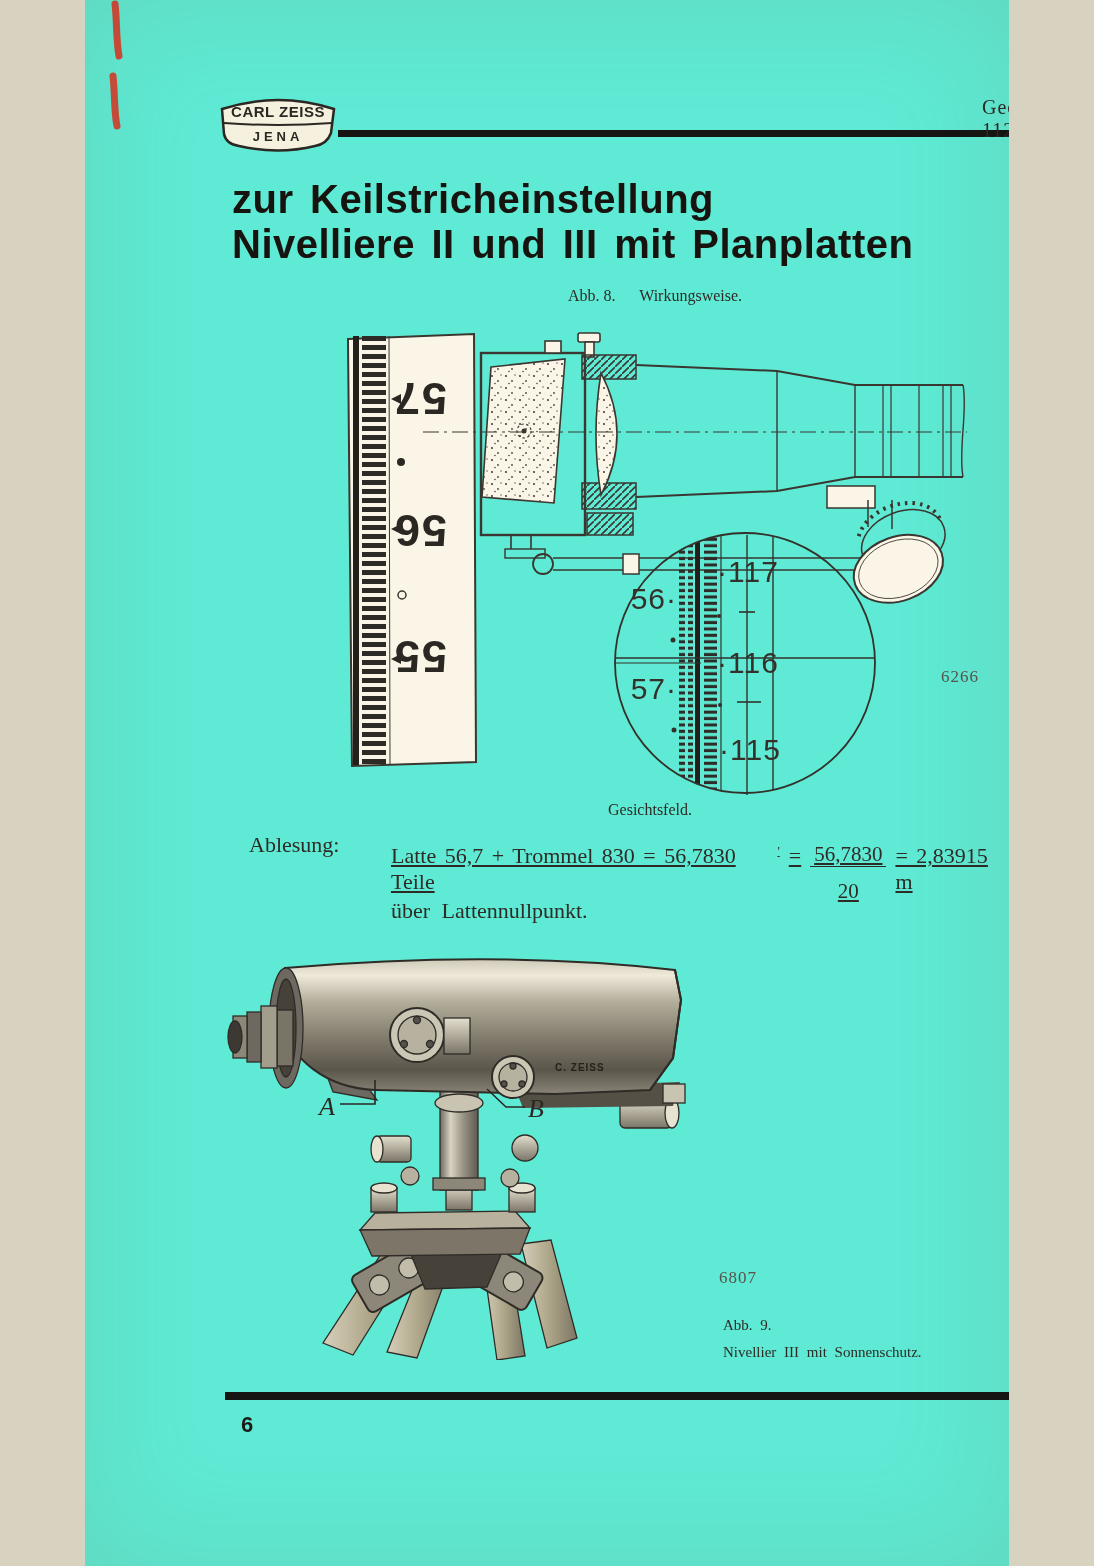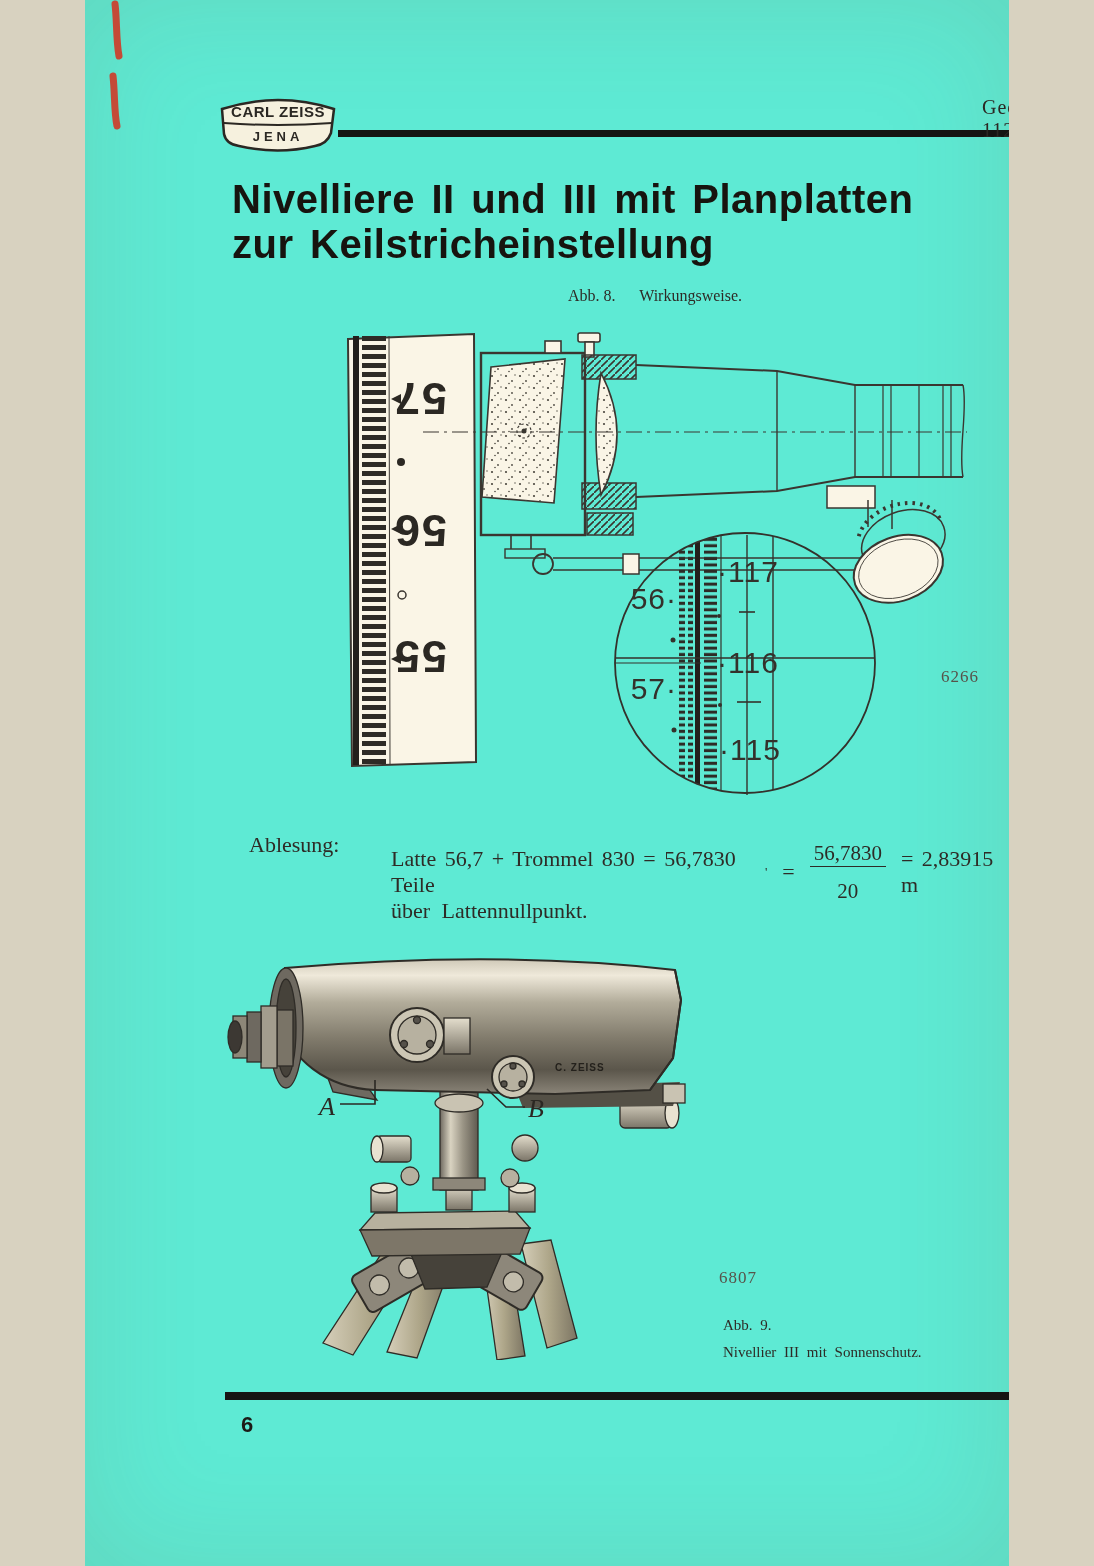--- a/index.html
+++ b/index.html
@@ -13,21 +13,21 @@
   .doc-ref{font-size:20px;letter-spacing:1px;color:#2b2823;}
   .rule{background:#161513;}
   .title{
     font-family:"Liberation Sans", sans-serif;font-weight:bold;
     font-size:40px;line-height:45px;letter-spacing:.5px;word-spacing:5px;
     color:#17140f;
   }
   .caption{font-size:16px;color:#2e2b26;}
   .caption .gap{display:inline-block;width:20px;}
   .center{text-align:center;}
-  .formula-row{display:flex;align-items:center;gap:15px;font-size:22px;word-spacing:3px;color:#2e2b26;}
+  .formula-row{display:flex;gap:9px;font-size:22px;word-spacing:3px;color:#2e2b26;text-decoration:underline;}
   .frac{display:inline-flex;flex-direction:column;align-items:center;font-size:21px;line-height:1.05;}
   .frac .num{border-bottom:1.5px solid #2e2b26;padding:0 4px 1px;}
   .frac .den{padding-top:13px;}
   .sup-mark{font-size:13px;vertical-align:9px;margin-left:-4px;}
   .body-line{font-size:22px;word-spacing:6px;}
   .fig-no{font-size:17px;color:#57534a;letter-spacing:1px;}
   .abb9{font-size:15px;line-height:27px;word-spacing:4px;}
   .page-num{font-family:"Liberation Sans", sans-serif;font-weight:bold;font-size:22px;color:#1c1a16;}
   svg text{font-family:"Liberation Sans", sans-serif;}
   svg .ser{font-family:"Liberation Serif", serif;}
@@ -46,22 +46,22 @@
     <path d="M 7,21 Q 63,3 119,21 L 116,45 Q 112,56 100,58 Q 63,67 24,58 Q 11,56 9,46 Z" fill="#f6f1de" stroke="#2b2823" stroke-width="2.5"></path>
     <path d="M 9,35 Q 63,39 117,35" fill="none" stroke="#2b2823" stroke-width="2"></path>
     <text x="63" y="29" text-anchor="middle" font-size="15" font-weight="bold" letter-spacing="0.5" fill="#2b2823">CARL ZEISS</text>
     <text x="63" y="53" text-anchor="middle" font-size="13" font-weight="bold" letter-spacing="4" fill="#2b2823">JENA</text>
   </svg>
 
   <div class="abs rule" style="left:253px;top:130px;width:715px;height:7px"></div>
   <div class="abs doc-ref" style="left:897px;top:96px">Geo 112</div>
 
   <div class="abs title" style="left:147px;top:177px">
+    <div>zur Keilstricheinstellung</div>
     <div>Nivelliere II und III mit Planplatten</div>
-    <div>zur Keilstricheinstellung</div>
   </div>
 
   <div class="abs caption center" style="left:380px;top:287px;width:380px">
     <span>Abb. 8.</span><span class="gap"></span>
     <span>Wirkungsweise.</span>
   </div>
 
   <svg class="abs" style="left:250px;top:325px" width="730" height="470" viewBox="0 0 730 470">
     <defs>
       <pattern id="ladder" width="26" height="9" patternUnits="userSpaceOnUse">
@@ -181,20 +181,21 @@
     <g transform="translate(562,240) rotate(-20)" stroke="#3a3630" fill="none">
       <ellipse cx="14" cy="-20" rx="43" ry="30" stroke-width="1.5"></ellipse>
       <path d="M -26,-40 A 43 30 0 0 1 56,-26" stroke-width="4" stroke-dasharray="2.5 5"></path>
       <ellipse cx="0" cy="4" rx="46" ry="32" fill="#faf5e6" stroke-width="2"></ellipse>
       <ellipse cx="0" cy="4" rx="41" ry="28" stroke-width=".8"></ellipse>
     </g>
 
     <text class="ser" x="606" y="357" font-size="17" fill="#57534a" letter-spacing="1">6266</text>
   </svg>
 
+  <div class="abs caption center" style="left:420px;top:801px;width:290px">Gesichtsfeld.</div>
 
   <div class="abs body-line" style="left:164px;top:832px">Ablesung:</div>
 
   <div class="abs formula-row" style="left:306px;top:843px;height:58px">
     <span>Latte 56,7 + Trommel 830 = 56,7830 Teile</span>
       <span class="sup-mark">'</span>
     <span>=</span>
     <span class="frac">
       <span class="num">56,7830</span>
       <span class="den">20</span>

